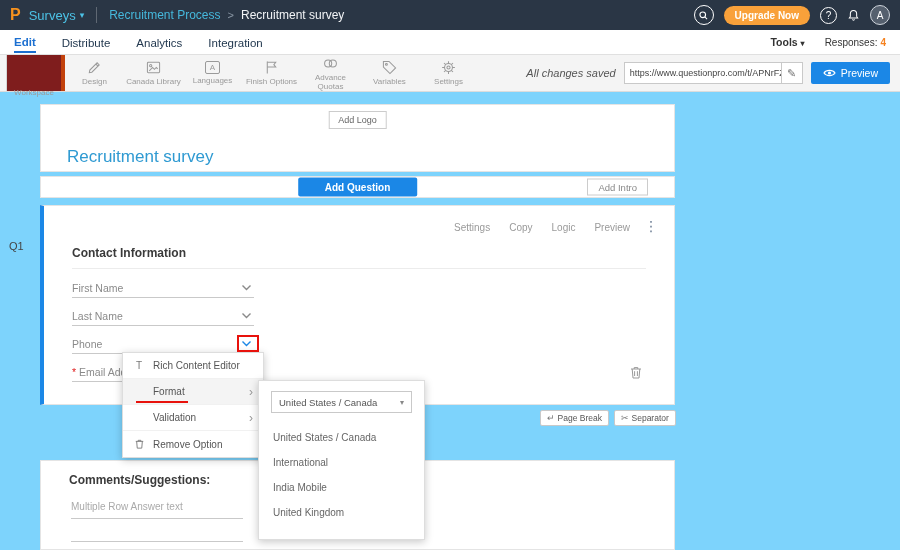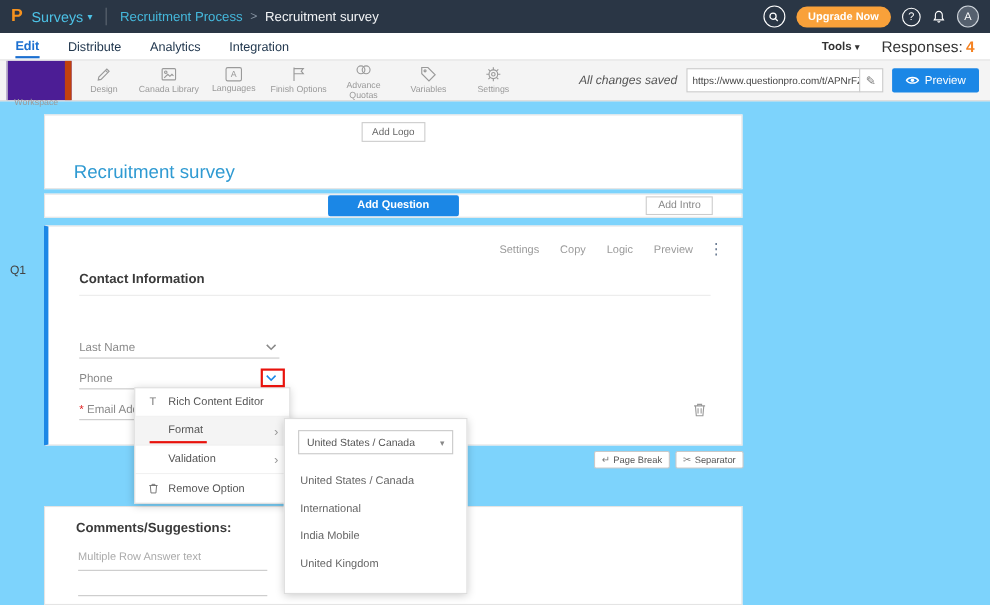--- a/index.html
+++ b/index.html
@@ -28,29 +28,29 @@
                    background:#55606e; cursor:pointer; }
 
   
   .subnav { position:absolute; top:30px; left:0; width:900px; height:25px; background:#fff;
             border-bottom:1px solid #e0e0e0; display:flex; align-items:center; padding:0 14px; z-index:29; }
   .tab { font-size:11.5px; color:#22384f; margin-right:26px; cursor:pointer; padding:4px 0 3px; }
   .tab.active { color:#1b6fd0; font-weight:bold; border-bottom:2px solid #1b6fd0; }
   .subnav-right { margin-left:auto; display:flex; align-items:center; gap:20px; }
   .tools-menu { font-size:10.5px; color:#333; font-weight:bold; cursor:pointer; }
   .tools-menu .caret { font-size:8px; }
-  .responses { font-size:14px; color:#333; }
+  .responses { font-size:10px; color:#333; }
   .responses .count { color:#f58220; font-weight:bold; margin-left:3px; }
 
   
   .toolbar { position:absolute; top:55px; left:0; width:900px; height:37px; background:#f4f4f4;
              border-bottom:1px solid #dcdcdc; display:flex; align-items:stretch; padding:0 6px; z-index:28; }
   .tool-item { width:59px; display:flex; flex-direction:column; align-items:center; justify-content:center;
                gap:2px; color:#9a9a9a; font-size:8px; cursor:pointer; text-align:center; }
-  .tool-item.active { background:#4c1d95; border-left:1px solid #d5d5d5; border-right:6px solid #c2410c;gap:39px; }
+  .tool-item.active { background:#7f1d1d; border-left:1px solid #d5d5d5; border-right:4px solid #c2410c;gap:39px; }
   .letter-icon { width:15px; height:13px; border:1px solid #9a9a9a; border-radius:2px; font-size:8px;
                  display:flex; align-items:center; justify-content:center; color:#9a9a9a; }
   .toolbar-right { margin-left:auto; display:flex; align-items:center; gap:8px; padding-right:4px; }
   .saved-status { font-style:italic; font-size:11px; color:#555; }
   .url-group { display:flex; align-items:center; }
   .url-box { width:158px; height:22px; background:#fff; border:1px solid #c9c9c9; font-size:9px; color:#444;
              line-height:20px; padding:0 5px; white-space:nowrap; overflow:hidden; }
   .url-edit-btn { width:22px; height:22px; background:#fff; border:1px solid #c9c9c9; margin-left:-1px;
                   display:flex; align-items:center; justify-content:center; color:#777; font-size:11px; cursor:pointer; }
   .preview-btn { height:22px; background:#1b87e6; color:#fff; border:none; border-radius:2px; font-size:10.5px;
@@ -285,20 +285,28 @@
     <div class="q-actions">
       <span class="q-action">Settings</span>
       <span class="q-action">Copy</span>
       <span class="q-action">Logic</span>
       <span class="q-action">Preview</span>
     </div>
     <span class="q-dots">⋮</span>
     <div class="q-heading">Contact Information</div>
     <div class="q-divider"></div>
 
+    <div class="field f1">
+      <span>First Name</span>
+      <span class="chev">
+          <svg width="11" height="7" viewBox="0 0 11 7">
+            <polyline points="1.5,1.5 5.5,5.5 9.5,1.5" fill="none" stroke="#8a8a8a" stroke-width="1.4"></polyline>
+          </svg>
+        </span>
+    </div>
     <div class="field f2">
       <span>Last Name</span>
       <span class="chev">
           <svg width="11" height="7" viewBox="0 0 11 7">
             <polyline points="1.5,1.5 5.5,5.5 9.5,1.5" fill="none" stroke="#8a8a8a" stroke-width="1.4"></polyline>
           </svg>
         </span>
     </div>
     <div class="field f3">
       <span>Phone</span>

